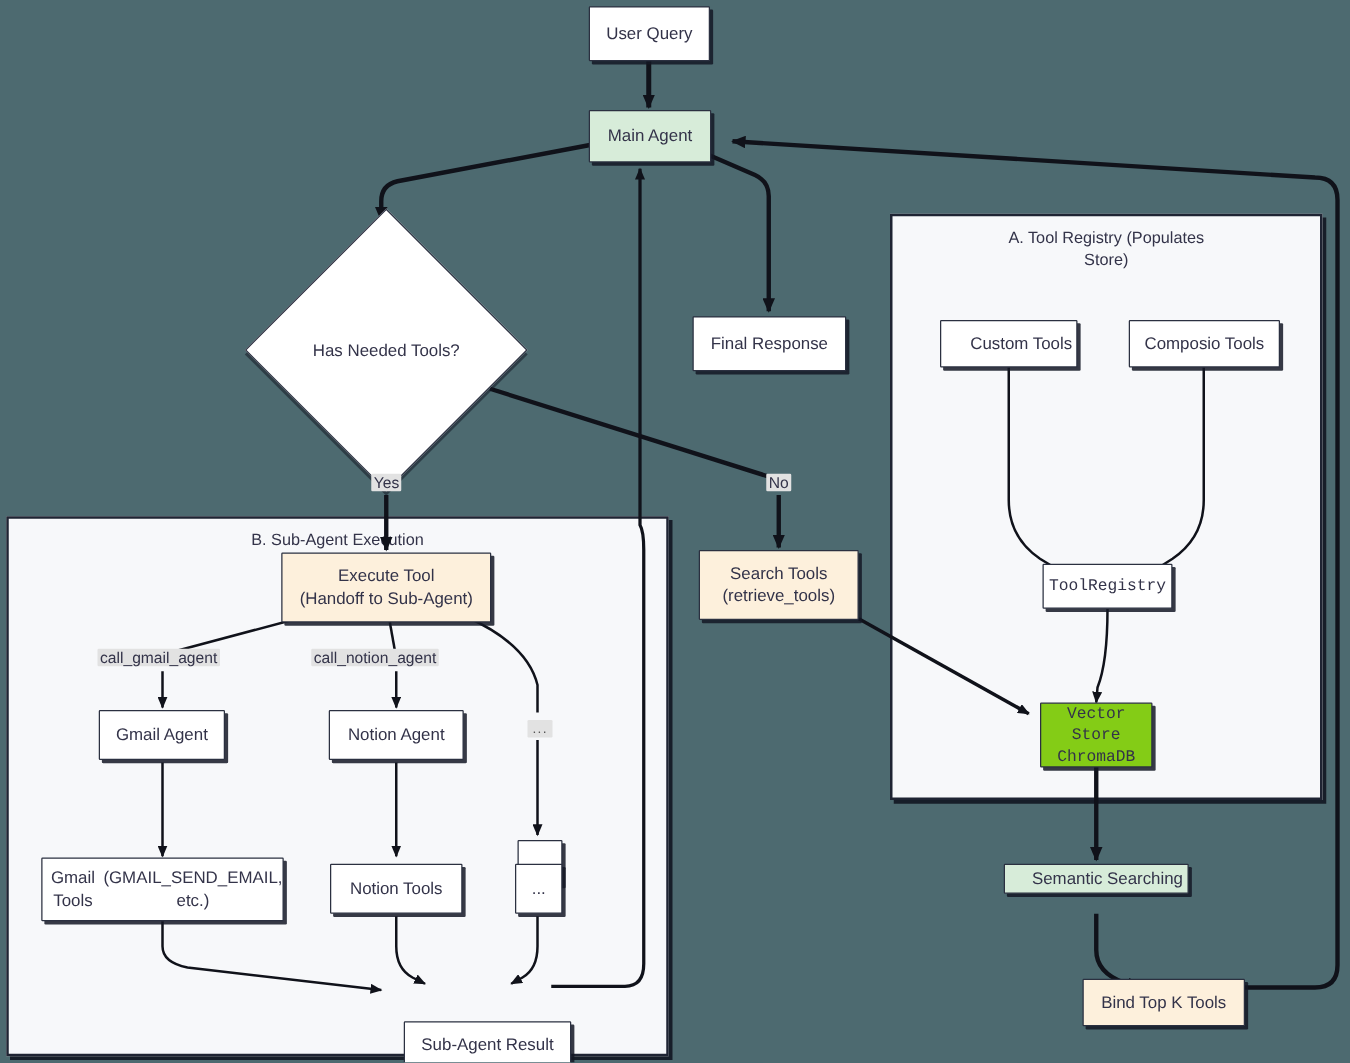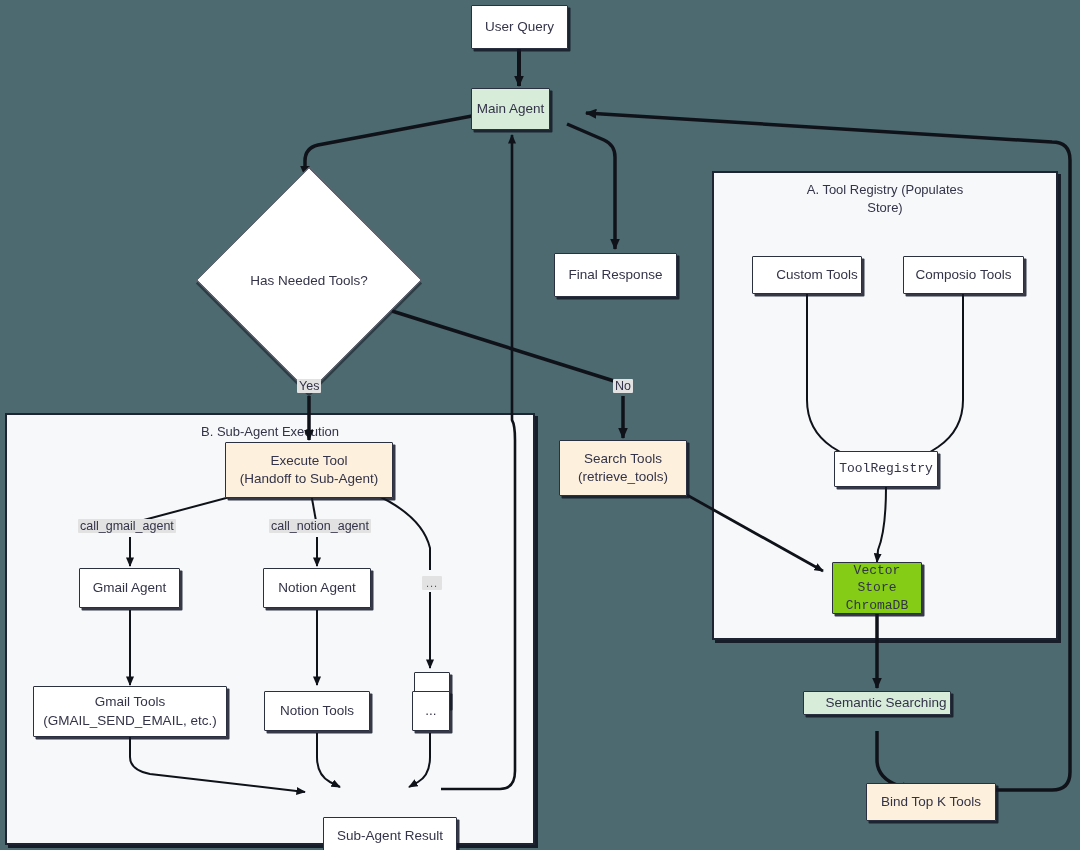--- a/index.html
+++ b/index.html
@@ -179,21 +179,21 @@
       <path d="M430,733 L430,757 Q430,775 418,782 L409,787" stroke-width="2" marker-end="url(#ah)"></path>
 
       <path d="M441,789 L500,789 Q515,789 515,771 L515,440 Q515,425 512,420 L512,135" stroke-width="2.6" marker-end="url(#ah)"></path>
     </g>
   </svg>
 
   <div class="node" style="left:471px; top:5px; width:97px; height:44px;">
     <span>User Query</span>
   </div>
 
-  <div class="node green" style="left:471px; top:88px; width:79px; height:42px;">
+  <div class="node green" style="left:471px; top:88px; width:98px; height:42px;">
     <span>Main Agent</span>
   </div>
 
   <div class="diamond-wrap" style="left:229px; top:200px; width:160px; height:160px;">
     <div class="diamond-shape"></div>
     <div class="diamond-label">Has Needed Tools?</div>
   </div>
 
   <div class="node" style="left:554px; top:253px; width:123px; height:44px;">
     <span>Final Response</span>
@@ -214,21 +214,21 @@
   </div>
 
   <div class="node" style="left:263px; top:568px; width:108px; height:40px;">
     <span>Notion Agent</span>
   </div>
 
   <div class="node" style="left:414px; top:672px; width:36px; height:36px;">
     <span>...</span>
   </div>
 
-  <div class="node" style="left:33px; top:686px; width:194px; height:51px; flex-direction:column;">
+  <div class="node" style="left:33px; top:686px; width:194px; height:51px; flex-direction:row;">
     <span>Gmail Tools</span>
     <span>(GMAIL_SEND_EMAIL, etc.)</span>
   </div>
 
   <div class="node" style="left:264px; top:691px; width:106px; height:40px;">
     <span>Notion Tools</span>
   </div>
 
   <div class="node" style="left:412px; top:691px; width:38px; height:40px;">
     <span>...</span>
@@ -262,17 +262,17 @@
   <div class="node orange" style="left:866px; top:783px; width:130px; height:38px;text-align:center;">
     <span>Bind Top K Tools</span>
   </div>
 
   <div class="edge-label" style="left:297px; top:379px;">Yes</div>
 
   <div class="edge-label" style="left:613px; top:379px;">No</div>
 
   <div class="edge-label" style="left:78px; top:519px;">call_gmail_agent</div>
 
-  <div class="edge-label" style="left:269px; top:519px;">call_notion_agent</div>
+  <div class="edge-label" style="left:249px; top:519px;">call_notion_agent</div>
 
   <div class="edge-label mini" style="left:422px; top:576px;">...</div>
 
 </div>
 
 </body></html>

